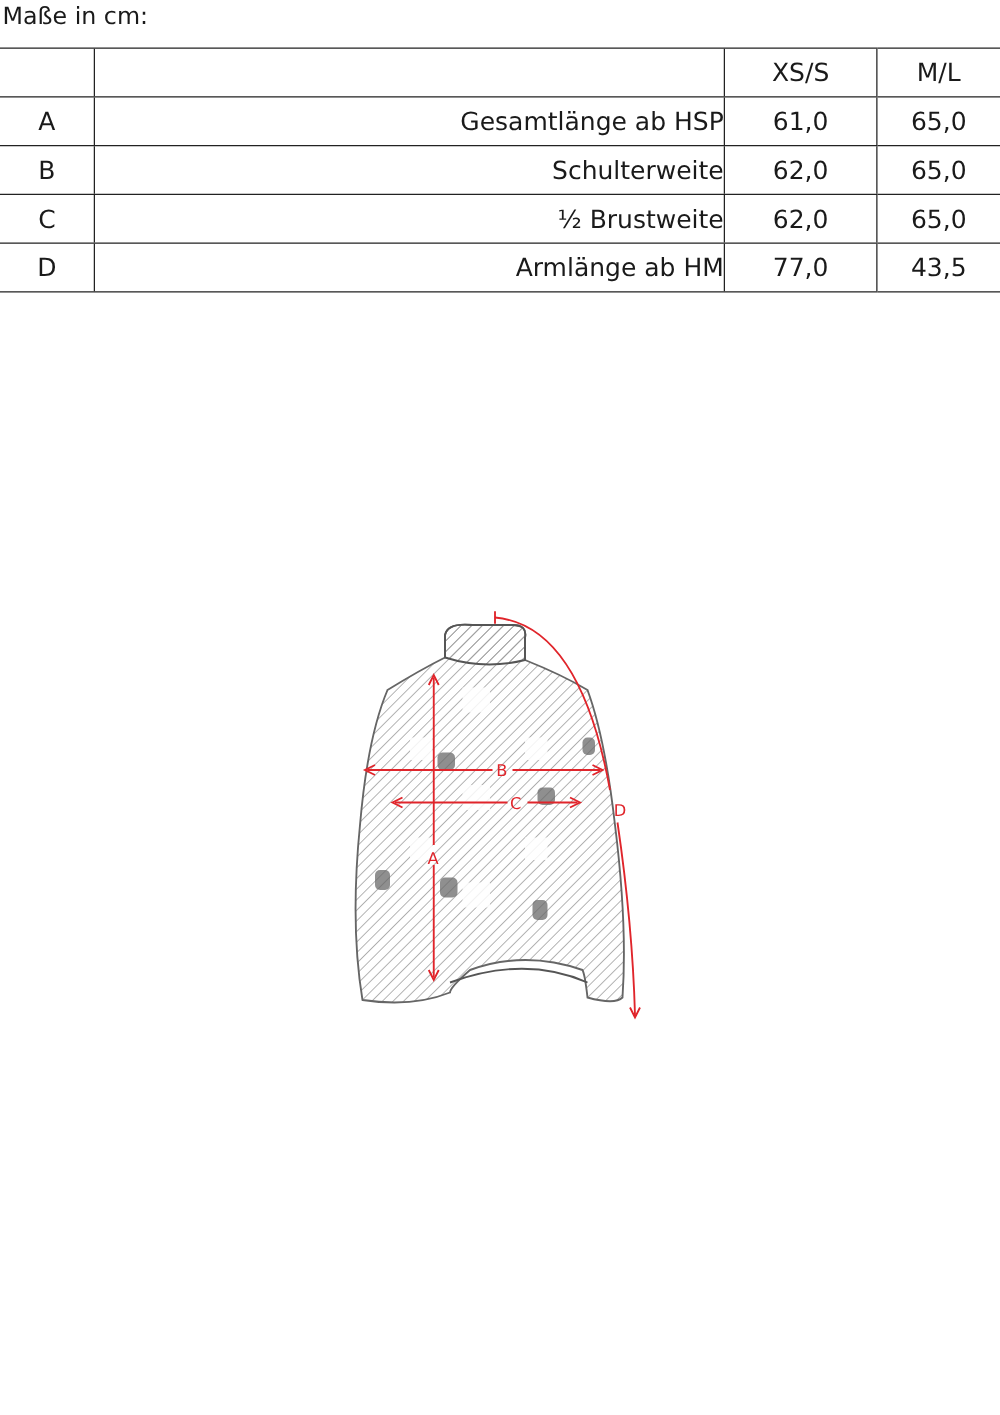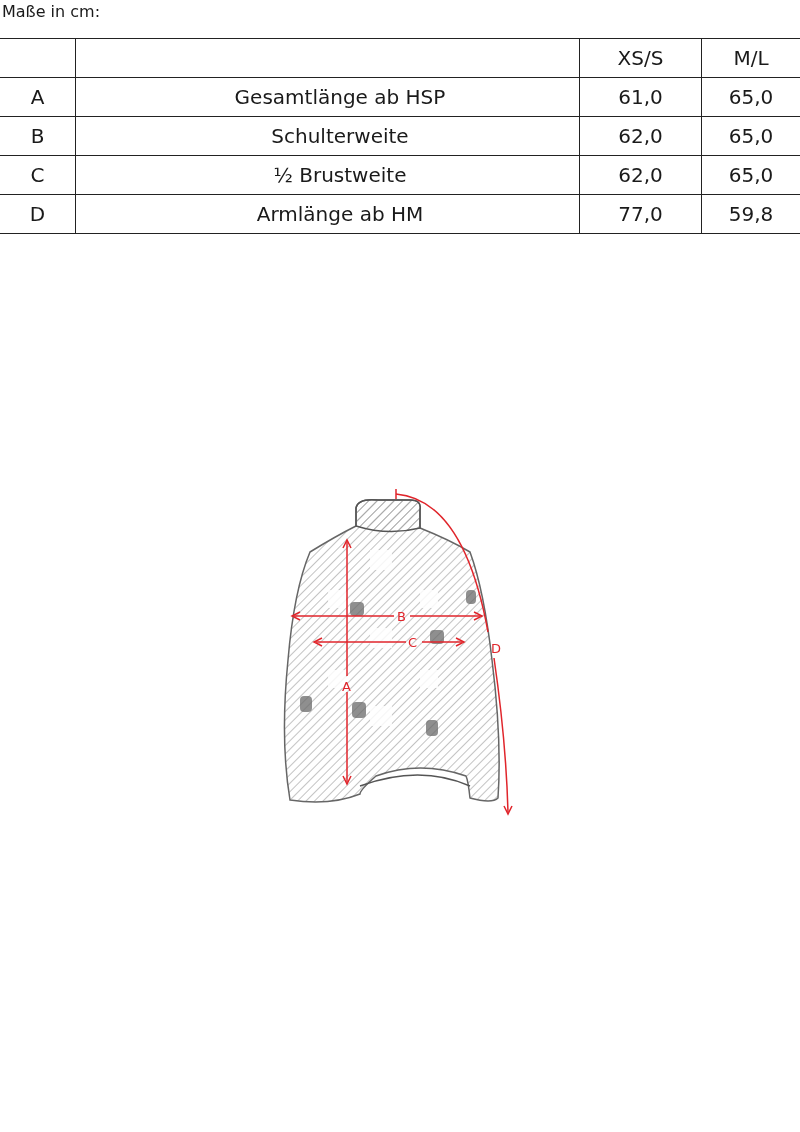--- a/index.html
+++ b/index.html
@@ -1,32 +1,32 @@
 <!DOCTYPE html>
 <html><head>
 <meta charset="utf-8">
 <style>
   html, body { margin: 0; padding: 0; background: #ffffff; }
   body {
     width: 800px; height: 1132px; position: relative; overflow: hidden;
     font-family: "DejaVu Sans", "Liberation Sans", sans-serif;
     color: #1a1a1a;
   }
-  .title { position: absolute; left: 2px; top: 2px; font-size: 16px; }
+  .title { position: absolute; left: 2px; top: 2px; font-size: 19px; }
   table.sizes {
     position: absolute; left: 0; top: 38px; width: 800px;
     border-collapse: collapse; font-size: 20px;
   }
   table.sizes td {
     border-top: 1.5px solid #222; border-bottom: 1.5px solid #222;
     height: 38px; padding: 0; vertical-align: middle;
   }
   table.sizes td + td { border-left: 1.5px solid #222; }
   td.c-key { width: 75px; text-align: center; }
-  td.c-label { width: 478px; text-align: center; padding-left: 25px !important; }
+  td.c-label { width: 478px; text-align: right; padding-left: 25px !important; }
   td.c-xs { width: 121px; text-align: center; }
   td.c-ml { text-align: center; margin-top: 28px; }
   .notes { position: absolute; left: 2px; top: 257px; font-size: 16px; line-height: 21px; }
   .notes div { white-space: nowrap; }
   .figure { position: absolute; left: 270px; top: 480px; width: 260px; height: 340px; }
 </style>
 </head>
 <body>
 
 <div class="title">Maße in cm:</div>
@@ -54,21 +54,21 @@
   <tr>
     <td class="c-key">C</td>
     <td class="c-label">½ Brustweite</td>
     <td class="c-xs">62,0</td>
     <td class="c-ml">65,0</td>
   </tr>
   <tr>
     <td class="c-key">D</td>
     <td class="c-label">Armlänge ab HM</td>
     <td class="c-xs">77,0</td>
-    <td class="c-ml">59,8</td>
+    <td class="c-ml">43,5</td>
   </tr>
 </tbody>
   </table>
 
 <div class="notes">
 </div>
 
 <div class="figure">
   <svg width="260" height="340" viewBox="0 0 260 340">
     <defs>

